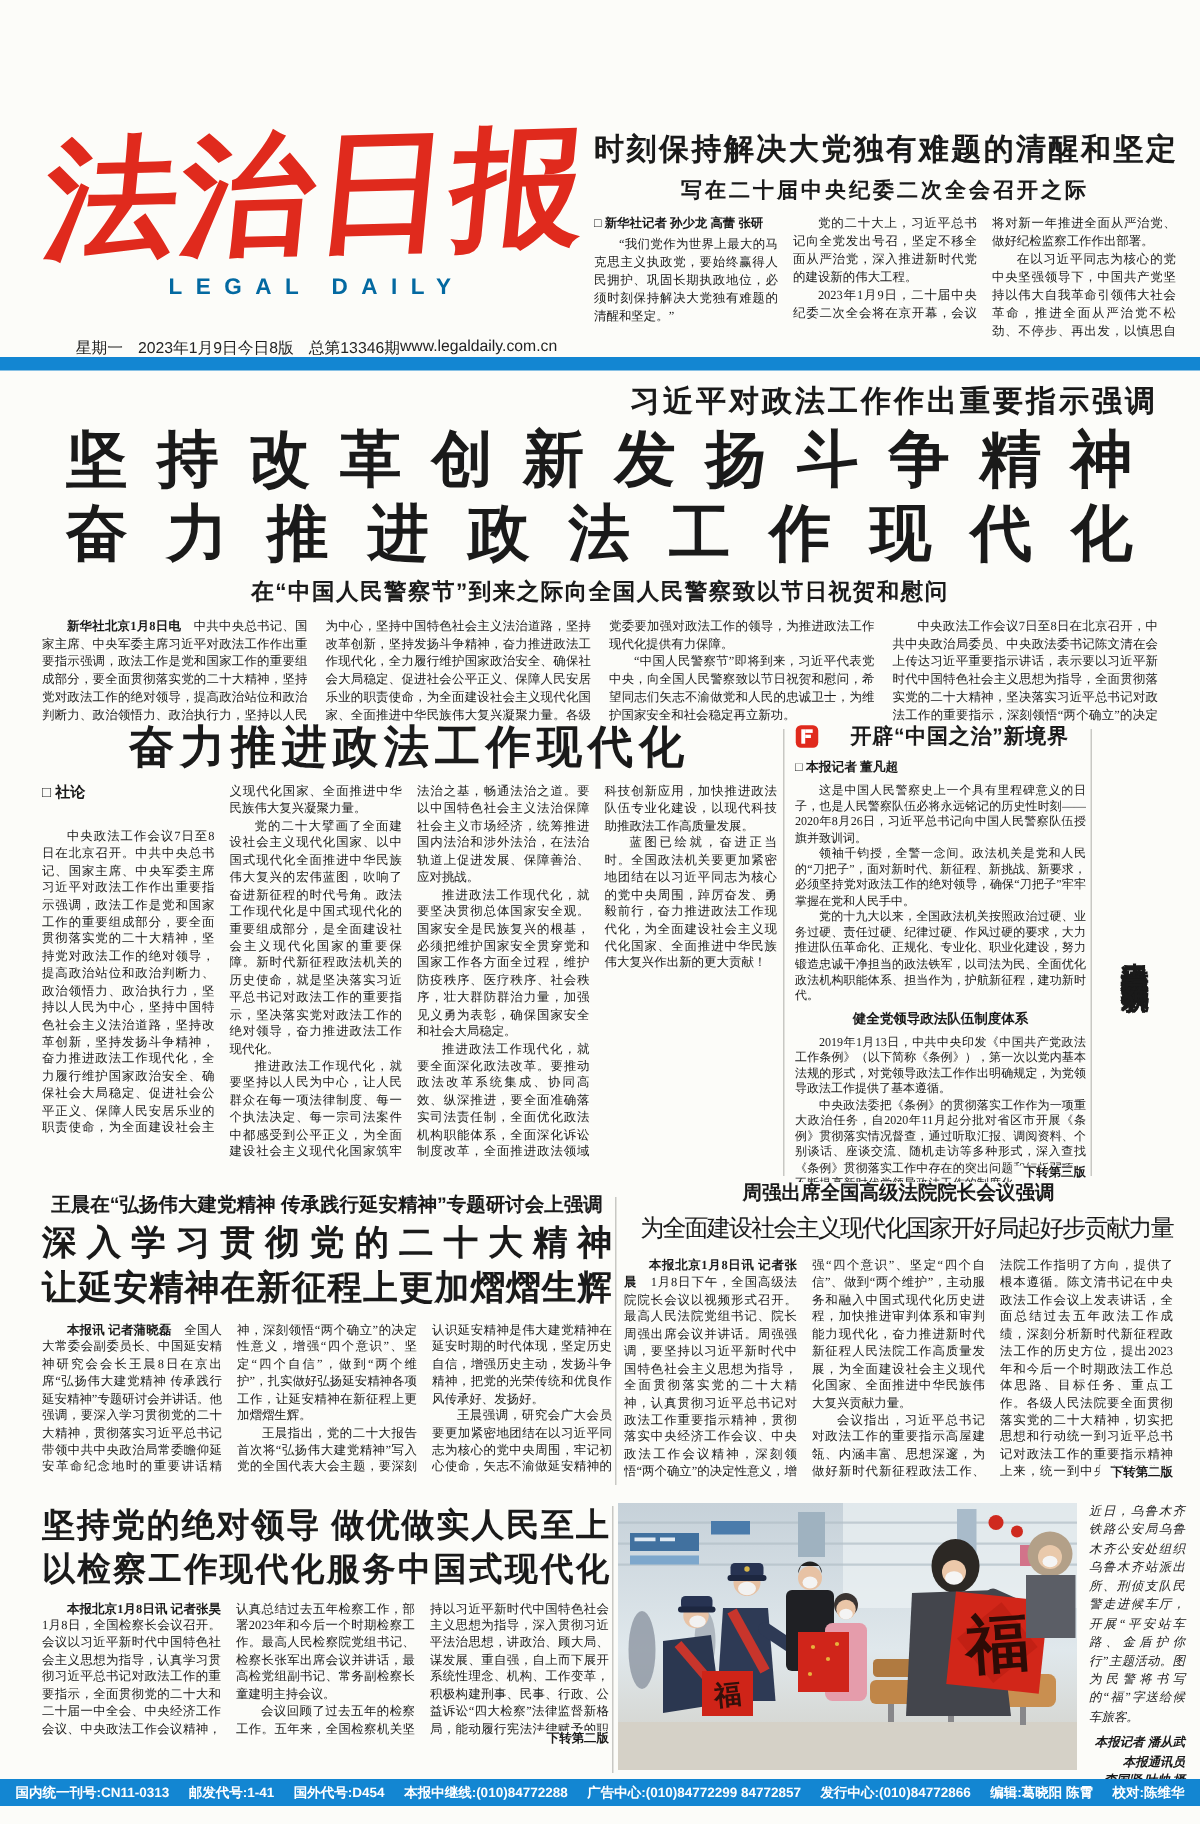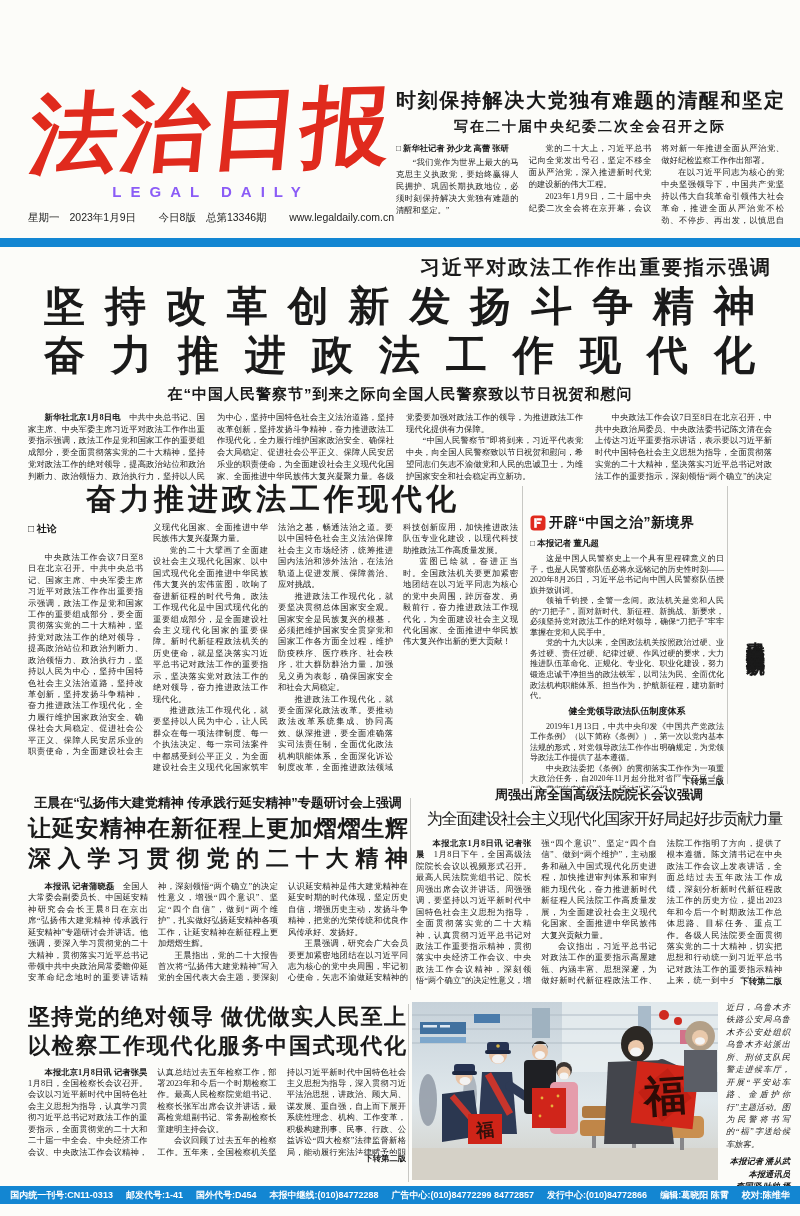--- a/index.html
+++ b/index.html
@@ -8,22 +8,22 @@
   .abs{position:absolute;}
   .sans{font-family:"Liberation Sans","DejaVu Sans",sans-serif;}
   .stretch{text-align:justify;text-align-last:justify;}
   .jc{text-align:justify;}
   p{margin:0;}
   .ind{text-indent:2em;}
   
   .masthead{left:28px;top:86px;width:366px;height:148px;}
   .callig{font-size:88px;line-height:1.02;font-weight:bold;color:#e02a1d;text-align:center;
           transform:skewX(-7deg) rotate(-1.5deg);letter-spacing:2px;white-space:nowrap;}
-  .eng{margin-top:7px;text-align:center;color:#8b5cf6;font-weight:bold;font-size:15px;letter-spacing:9px;}
-  .daterow{margin-top:11px;display:flex;justify-content:space-between;font-size:10.5px;color:#222;}
+  .eng{margin-top:7px;text-align:center;color:#0369a1;font-weight:bold;font-size:15px;letter-spacing:9px;}
+  .daterow{margin-top:25px;display:flex;justify-content:center;font-size:10.5px;color:#222;}
   .daterow .grp{display:flex;gap:10px;}
   
   .top-story{left:396px;top:88px;width:388px;height:148px;}
   .ts-head{font-size:20px;font-weight:bold;line-height:1.25;margin:0;}
   .ts-deck{margin-top:5px;font-size:14px;font-weight:600;text-align:center;letter-spacing:2px;}
   .ts-body{margin-top:7px;height:88px;columns:3;column-gap:10px;column-fill:auto;
            font-size:8.3px;line-height:1.45;overflow:hidden;}
   .byline{font-weight:bold;margin-bottom:2px;}
   .band{left:0;width:800px;height:9px;background:#1386d2;}
   
@@ -35,21 +35,21 @@
              font-size:8.3px;line-height:1.42;overflow:hidden;}
   
   .editorial{left:28px;top:482px;width:490px;height:306px;}
   .ed-title{font-size:30px;font-weight:bold;text-align:center;letter-spacing:4px;line-height:1.1;}
   .ed-body{margin-top:7px;height:258px;columns:4;column-gap:10px;column-fill:auto;
            font-size:8.3px;line-height:1.38;overflow:hidden;}
   .ed-label{font-weight:bold;font-size:10px;margin-bottom:16px;}
   .vline{width:1px;background:#c8c8c4;}
   
   .mid-art{left:530px;top:482px;width:194px;height:306px;overflow:hidden;}
-  .ma-titlerow{display:flex;align-items:center;gap:3px;margin-top:32px;}
+  .ma-titlerow{display:flex;align-items:center;gap:21px;}
   .ma-title{font-size:14px;font-weight:bold;letter-spacing:0.5px;}
   .ma-byline{font-size:8.5px;font-weight:bold;margin:6px 0 4px 0;}
   .ma-body{font-size:8px;line-height:1.32;text-align:justify;}
   .ma-sub{font-weight:bold;font-size:9px;text-align:center;margin:4px 0;}
   .jump-abs{position:absolute;right:0;bottom:0;background:#fcfcf9;font-weight:bold;
             font-size:8.3px;padding-left:8px;line-height:1.3;}
   
   .vert-head{left:732px;top:484px;width:46px;height:302px;writing-mode:vertical-rl;
              font-size:18.5px;font-weight:bold;letter-spacing:1px;text-align:center;line-height:46px;}
   
@@ -164,22 +164,22 @@
     </div>
     <span class="jump-abs">下转第三版</span>
   </div>
 
   <div class="abs vline" style="left:727px;top:486px;height:298px"></div>
 
   <div class="abs vert-head">忠诚干净担当的政法铁军呈现新风貌</div>
 
   <div class="abs wang">
     <div class="kicker sans">王晨在“弘扬伟大建党精神 传承践行延安精神”专题研讨会上强调</div>
+    <div class="wang-h stretch">深入学习贯彻党的二十大精神</div>
     <div class="wang-h stretch">让延安精神在新征程上更加熠熠生辉</div>
-    <div class="wang-h stretch">深入学习贯彻党的二十大精神</div>
     <div class="art-body3 jc">
       <p class="ind"><strong>本报讯 记者蒲晓磊　</strong><span>全国人大常委会副委员长、中国延安精神研究会会长王晨8日在京出席“弘扬伟大建党精神 传承践行延安精神”专题研讨会并讲话。他强调，要深入学习贯彻党的二十大精神，贯彻落实习近平总书记带领中共中央政治局常委瞻仰延安革命纪念地时的重要讲话精神，深刻领悟“两个确立”的决定性意义，增强“四个意识”、坚定“四个自信”，做到“两个维护”，扎实做好弘扬延安精神各项工作，让延安精神在新征程上更加熠熠生辉。</span></p>
       <p class="ind">王晨指出，党的二十大报告首次将“弘扬伟大建党精神”写入党的全国代表大会主题，要深刻认识延安精神是伟大建党精神在延安时期的时代体现，坚定历史自信，增强历史主动，发扬斗争精神，把党的光荣传统和优良作风传承好、发扬好。</p>
       <p class="ind">王晨强调，研究会广大会员要更加紧密地团结在以习近平同志为核心的党中央周围，牢记初心使命，矢志不渝做延安精神的坚定传承者、大力弘扬者和自觉践行者。要顺应时代发展要求，讲好党在延安的故事，持续推广“延安精神进校园”等活动，不断推出高质量研究成果，积极服务党和国家工作大局，为实现第二个百年奋斗目标贡献力量。</p>
 
     </div>
   </div>
 
   <div class="abs vline" style="left:410px;top:798px;height:192px"></div>
 

